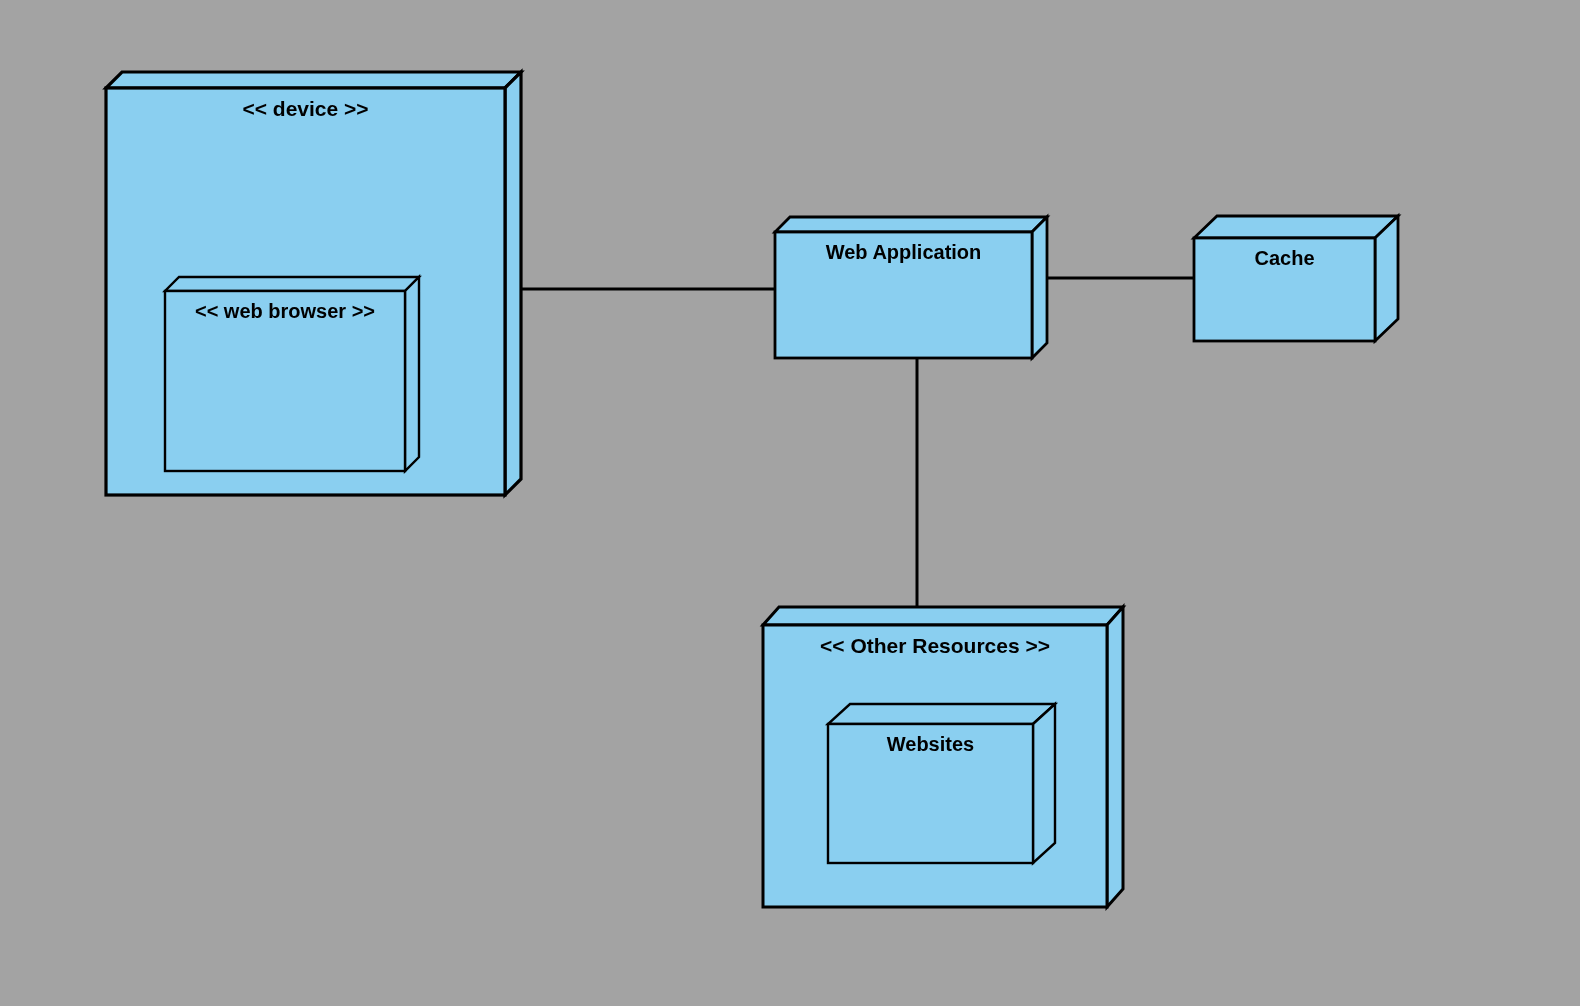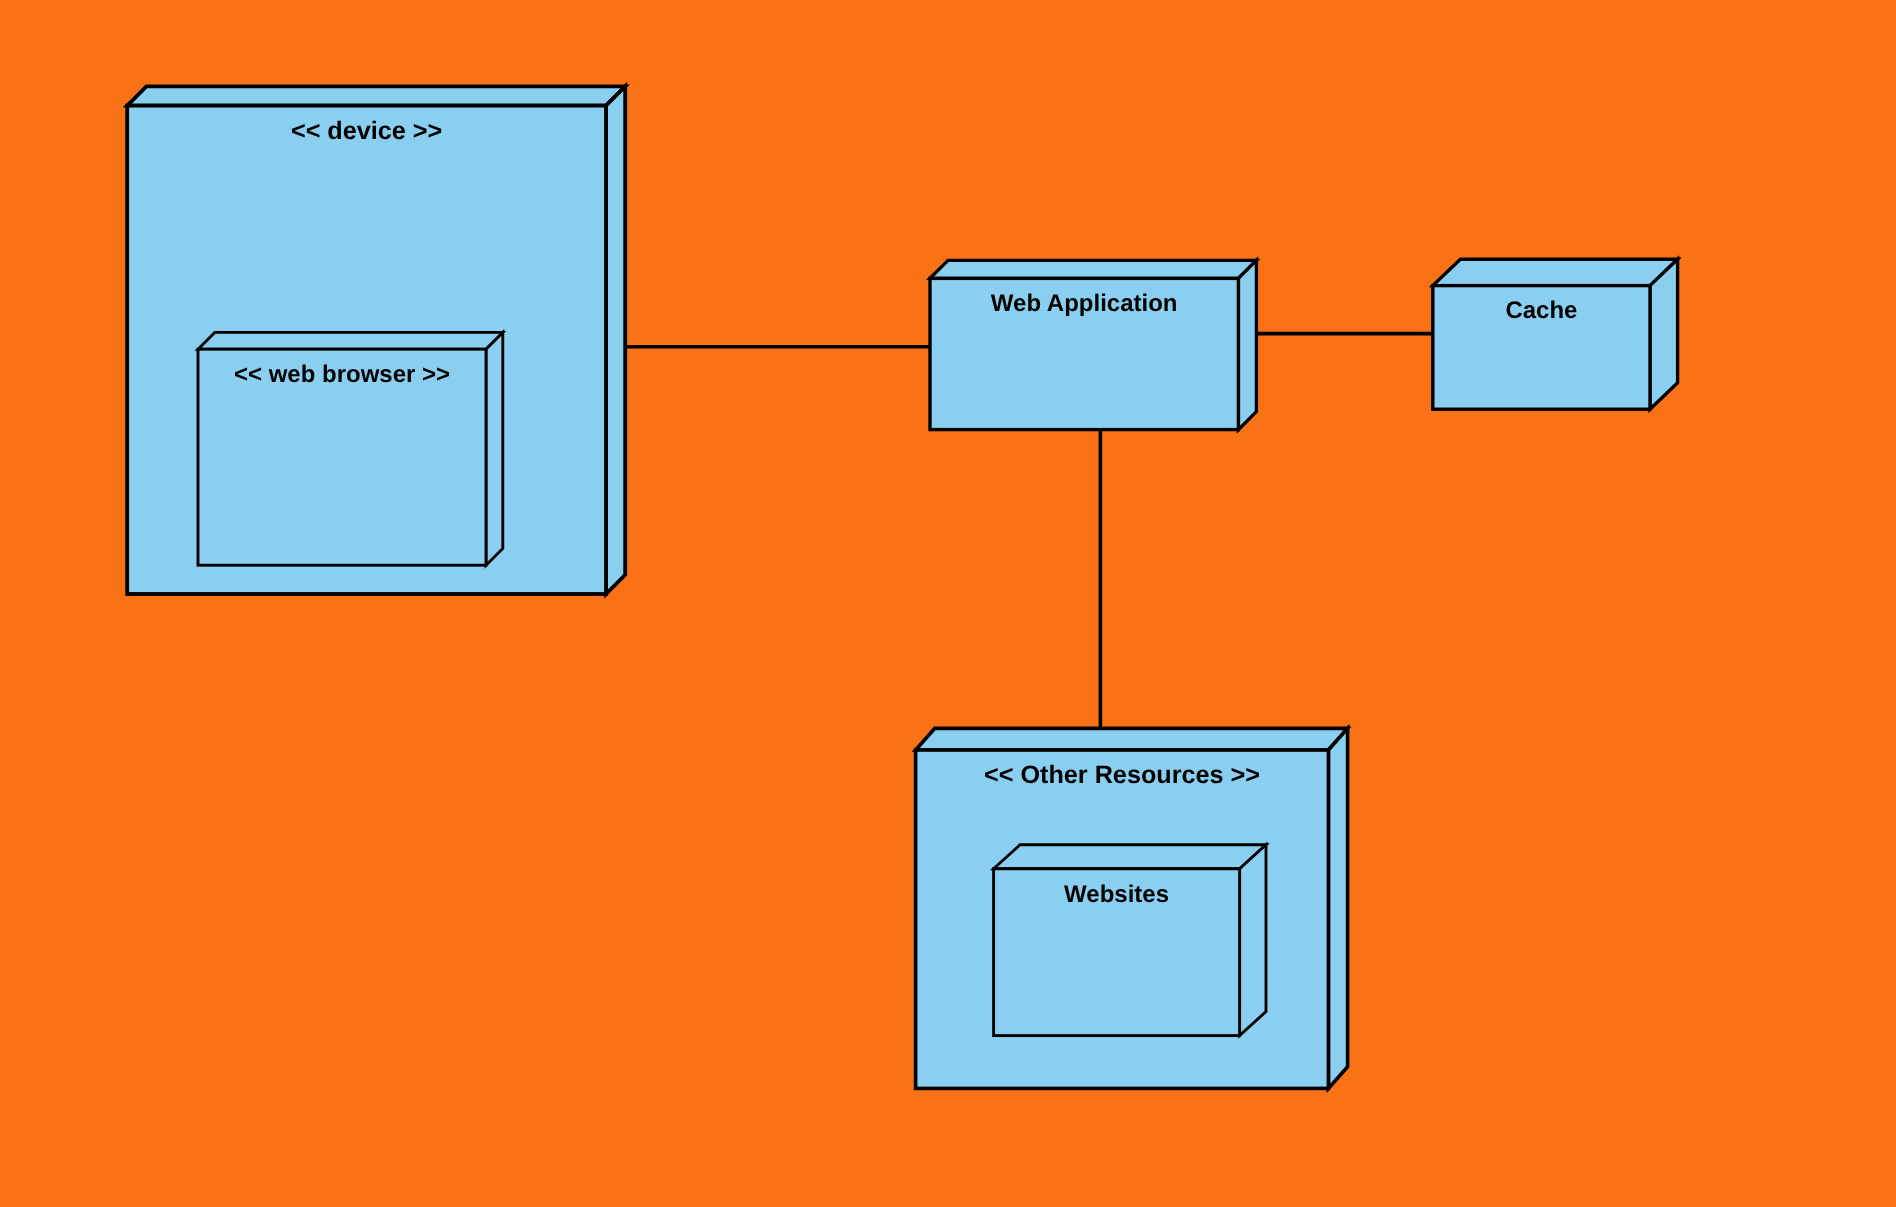--- a/index.html
+++ b/index.html
@@ -10,21 +10,21 @@
   body {
     width: 1580px;
     height: 1006px;
     font-family: "Liberation Sans", sans-serif;
     overflow: hidden;
   }
   #diagram-canvas {
     position: relative;
     width: 1580px;
     height: 1006px;
-    background: #f97316;
+    background: #a3a3a3;
   }
   svg#uml-svg {
     display: block;
     width: 1580px;
     height: 1006px;
   }
   .node-face {
     stroke: #000000;
     stroke-linejoin: miter;
     stroke-linecap: butt;

